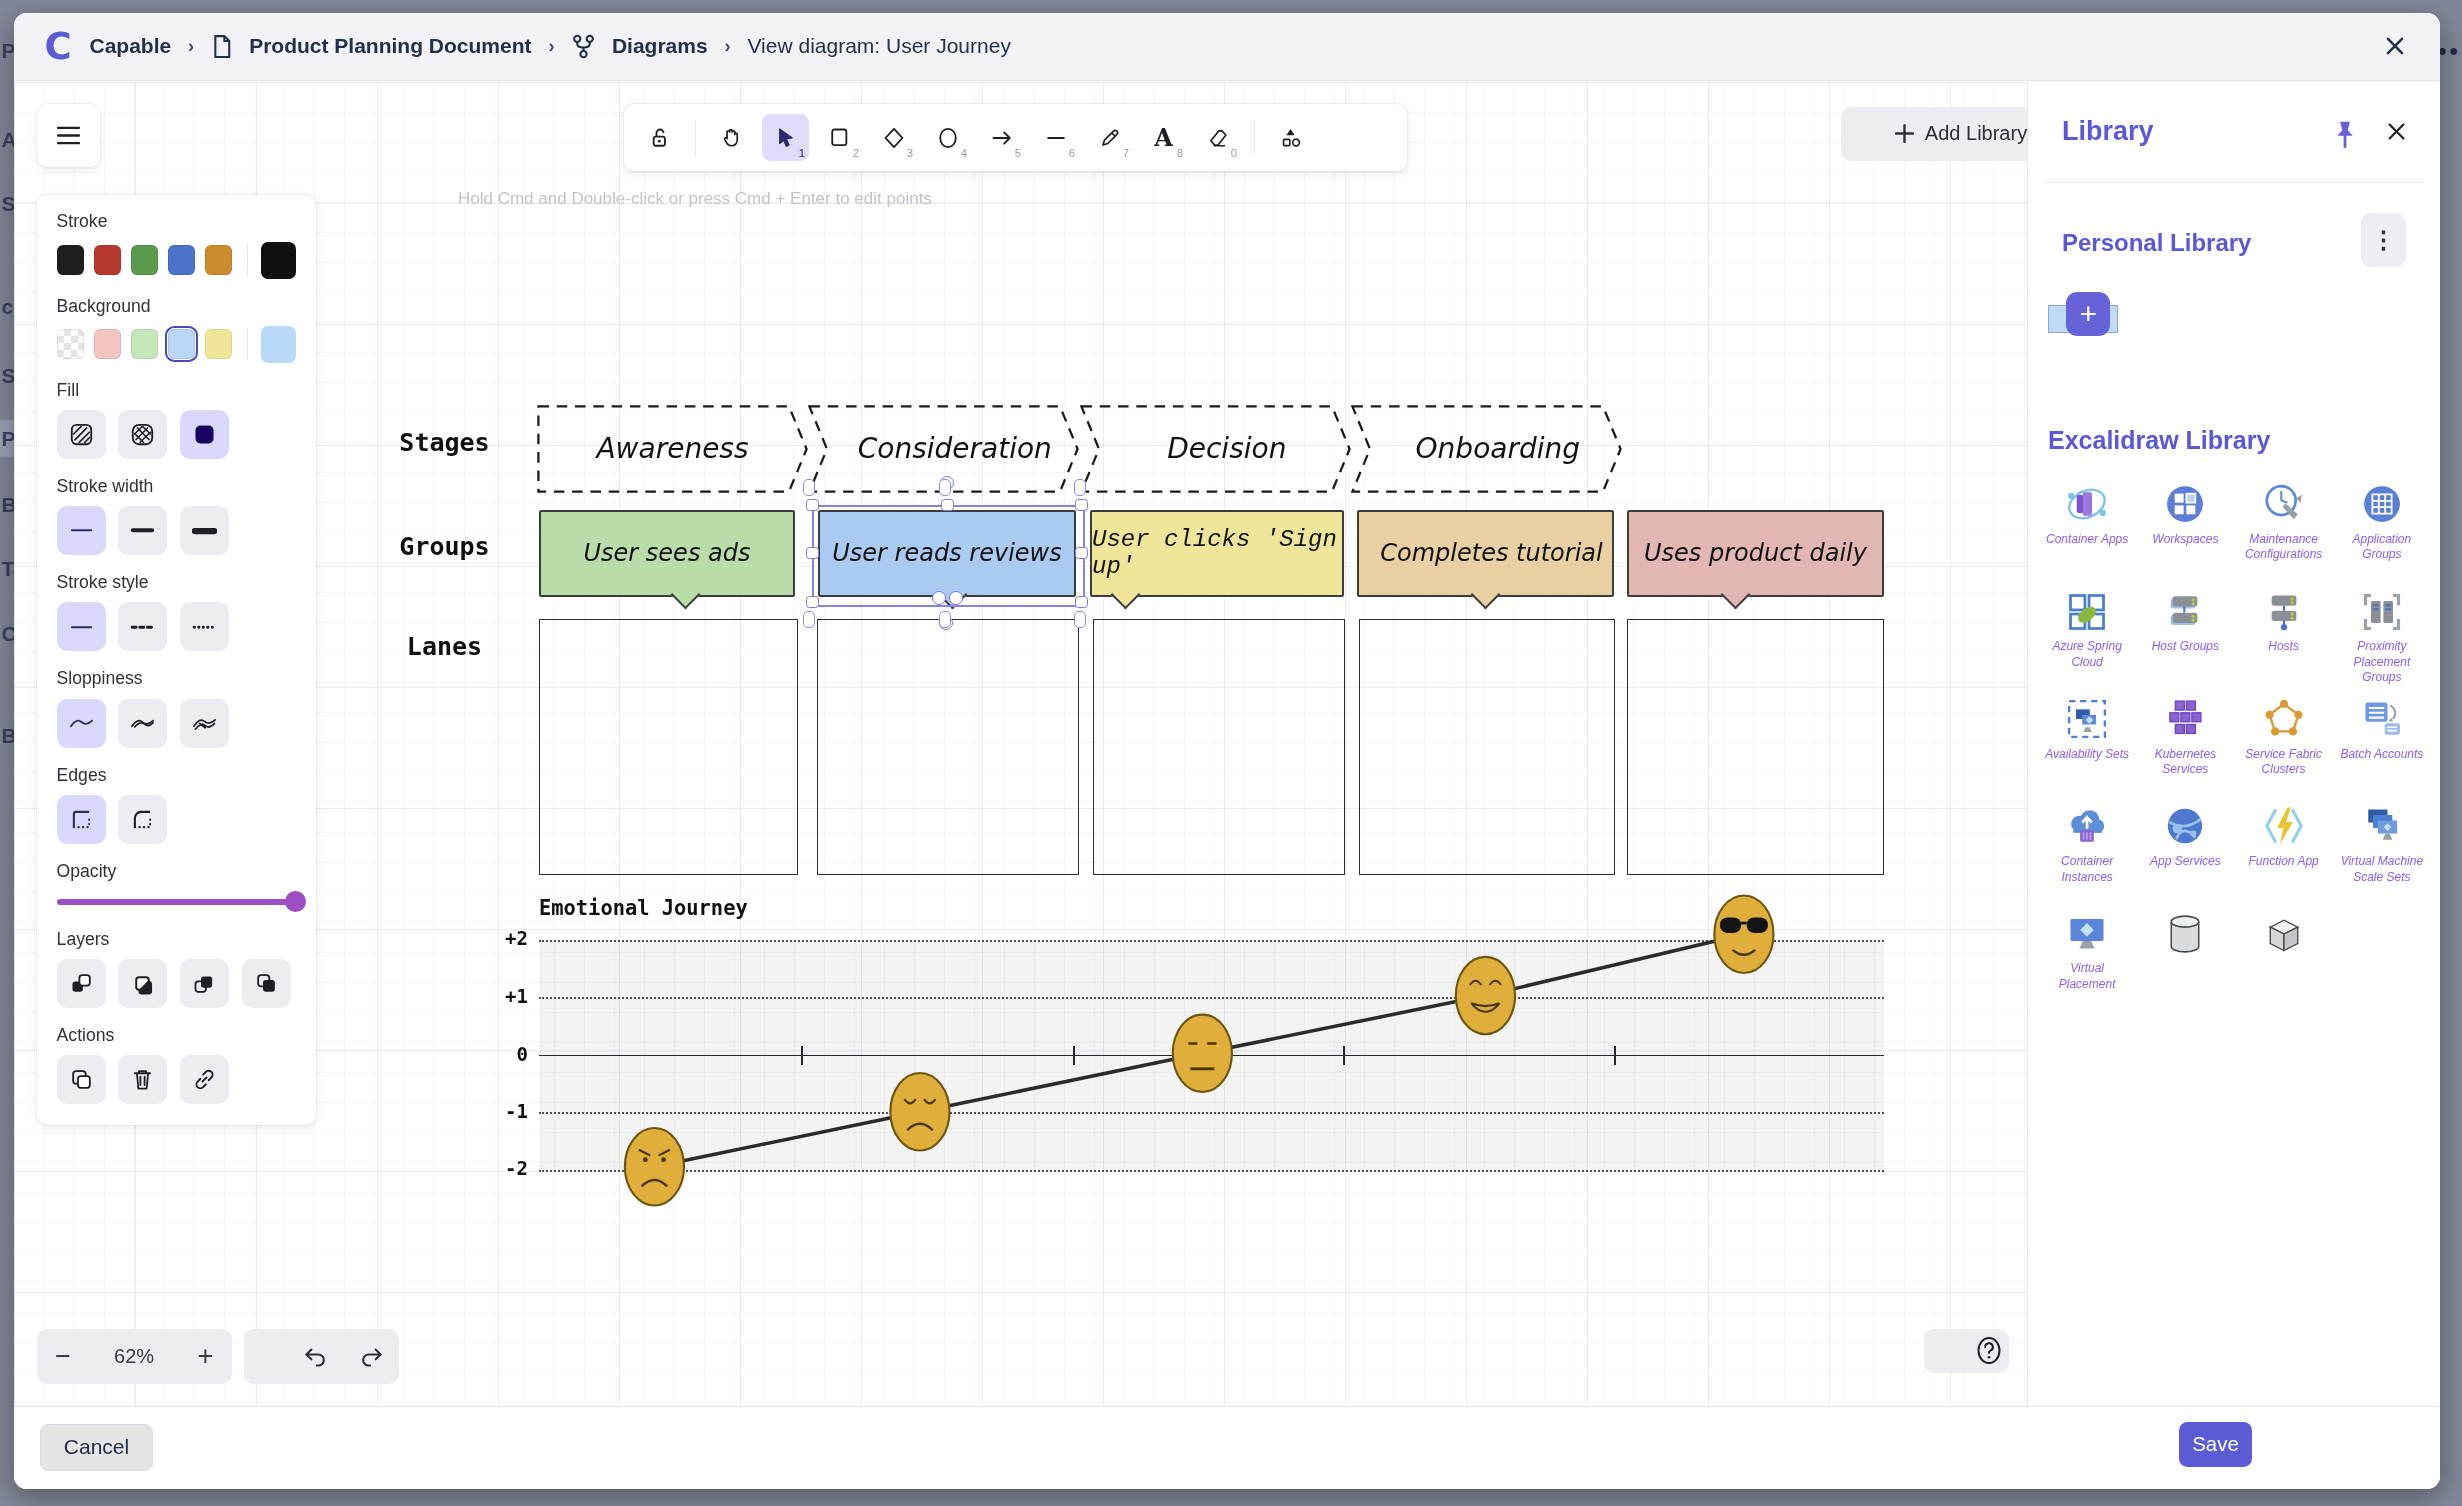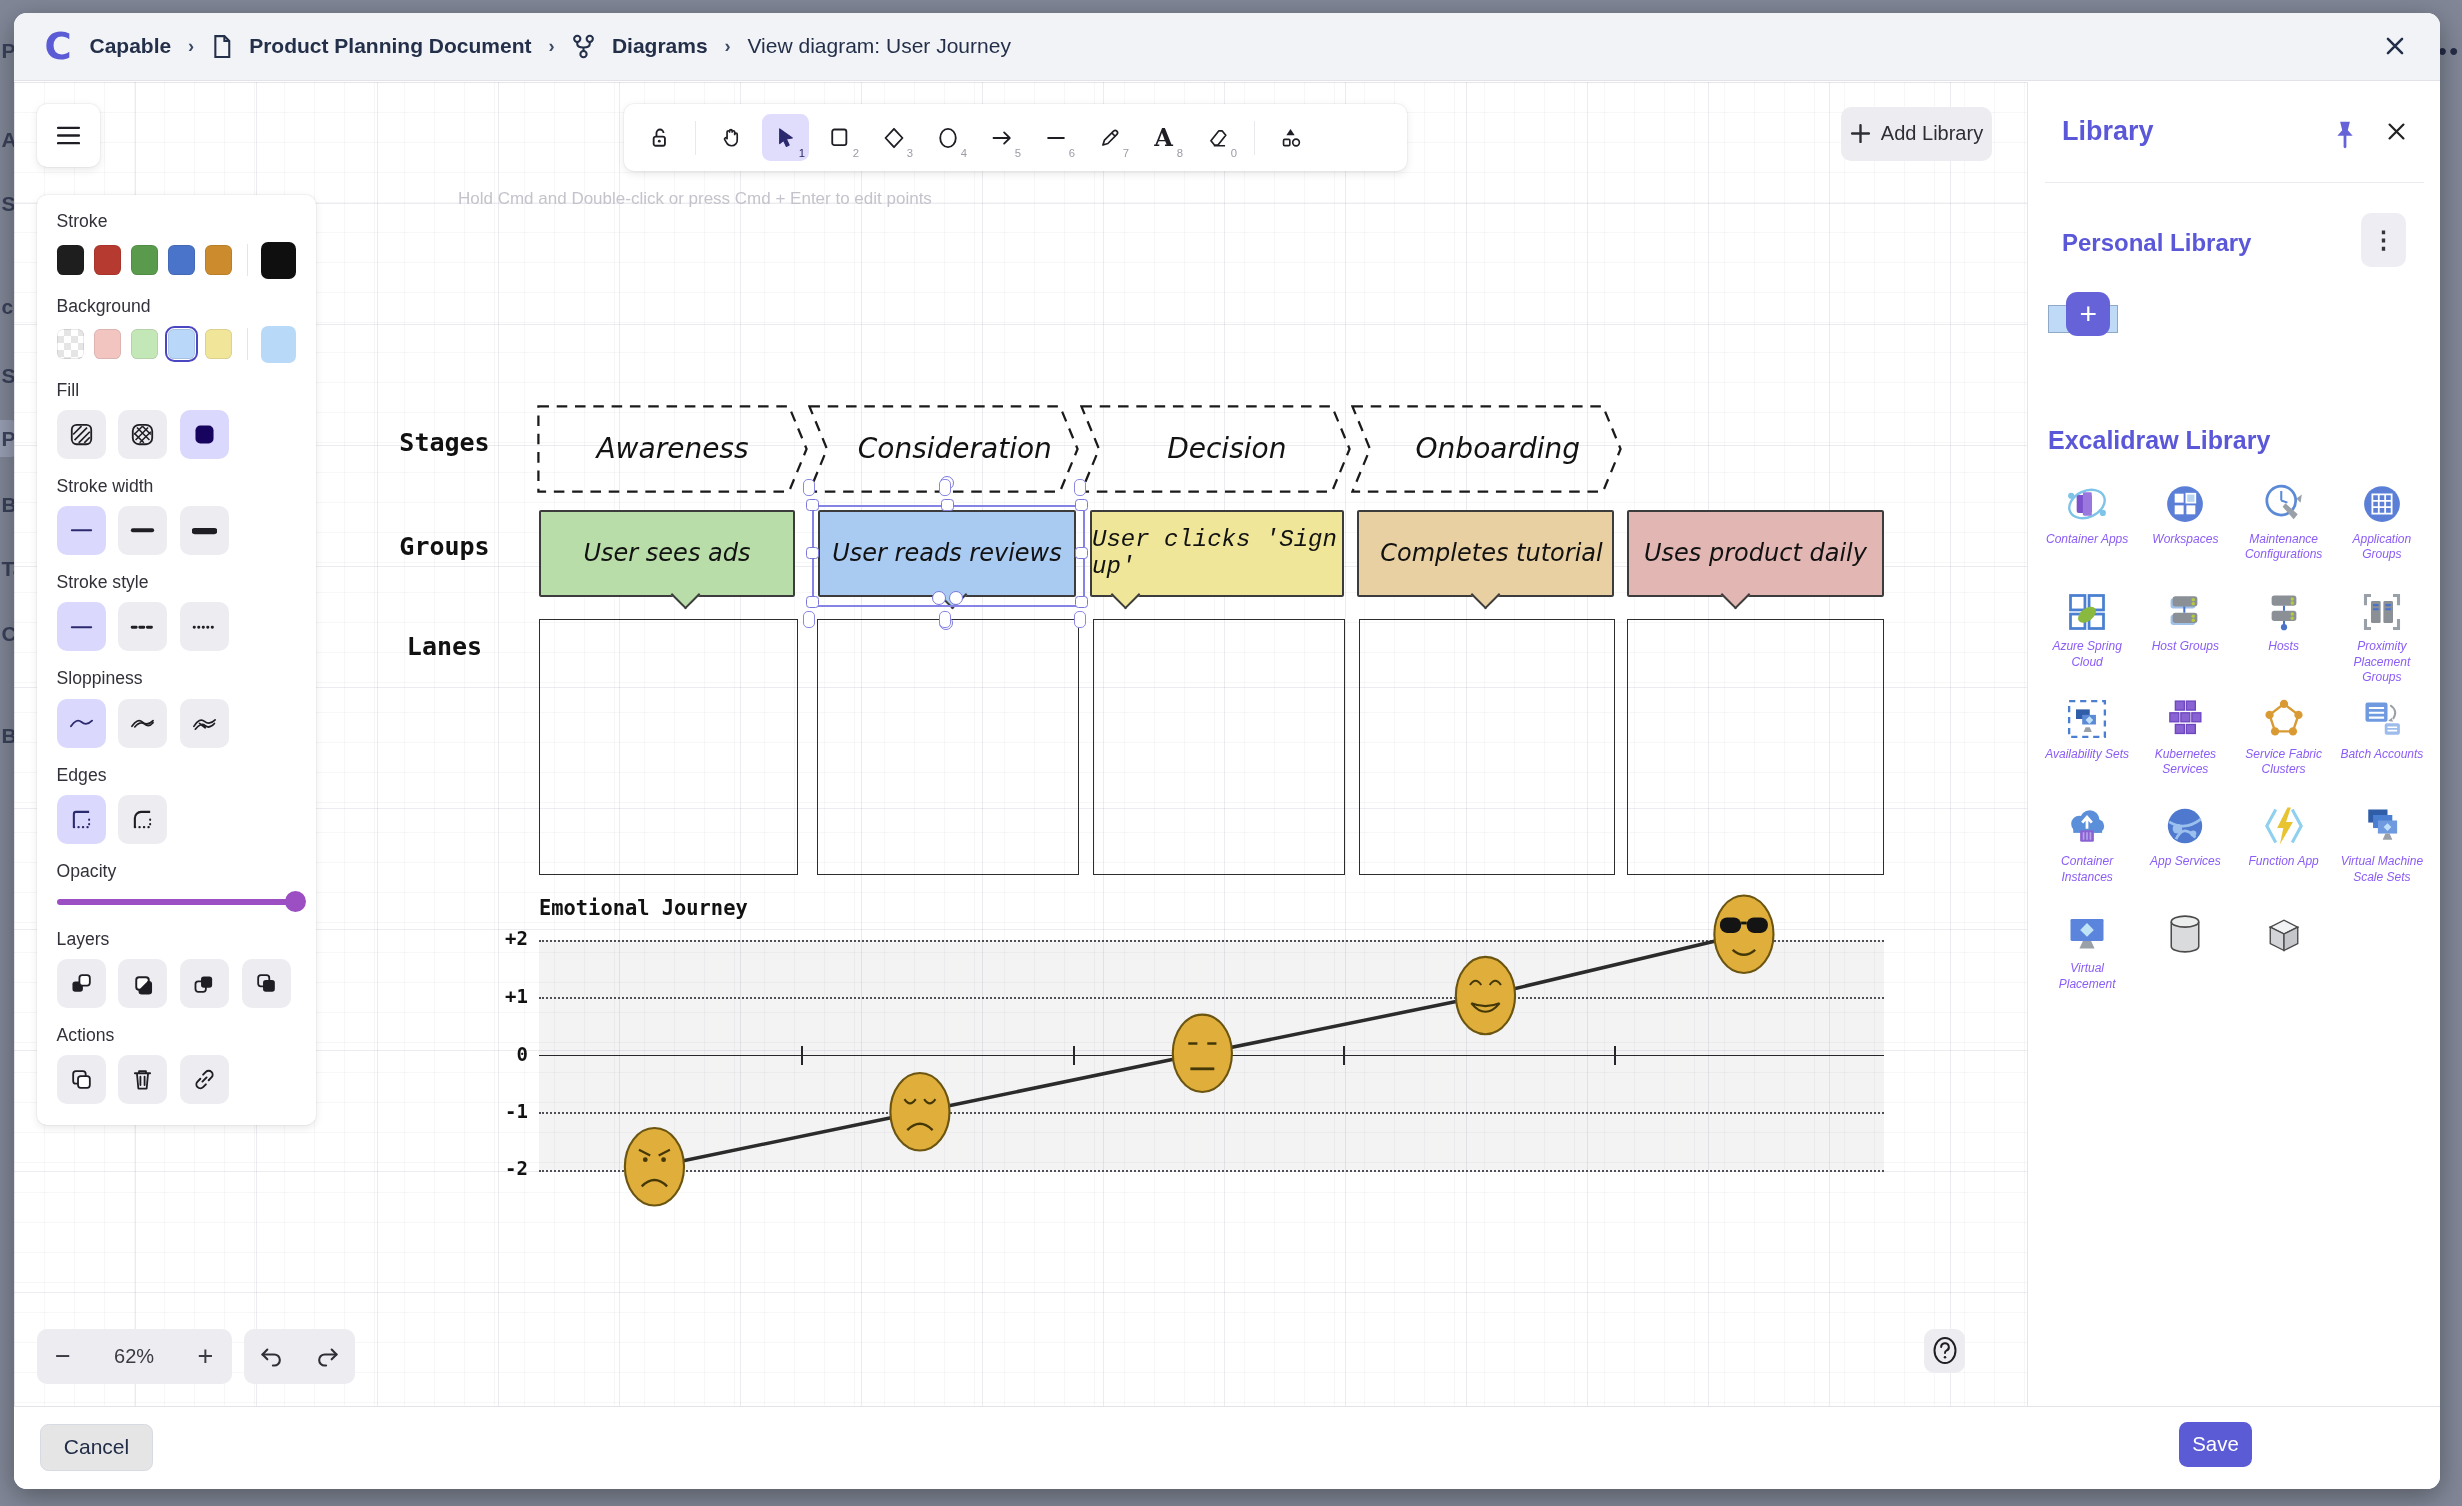--- a/index.html
+++ b/index.html
@@ -18,21 +18,21 @@
   .crumb-x{position:absolute;right:30px;top:18.3px;width:31px;height:31px;display:flex;align-items:center;justify-content:center;cursor:pointer;}
   
   .canvas{position:absolute;left:0;top:69px;width:2013px;height:1326px;background-color:#fff;
     background-image:
       linear-gradient(rgba(70,70,110,.10) 0.7px,transparent 0.7px),
       linear-gradient(90deg,rgba(70,70,110,.10) 0.7px,transparent 0.7px),
       linear-gradient(rgba(70,70,110,.045) 0.7px,transparent 0.7px),
       linear-gradient(90deg,rgba(70,70,110,.045) 0.7px,transparent 0.7px);
     background-size:121px 121px,121px 121px,30px 30px,30px 30px;}
   .island{position:absolute;background:#fff;border-radius:10px;box-shadow:0 0 0 0.7px rgba(50,50,80,.06),0 2.8px 8.5px rgba(0,0,0,.09);}
-  .grayisland{position:absolute;background:#ececf1;border-radius:10px;}
+  .grayisland{position:absolute;background:#ececf1;border-radius:10px;padding-left:44px;}
   
   .toolbar{left:610px;top:22.6px;width:783px;height:67px;display:flex;align-items:center;padding:0 11.3px;box-sizing:border-box;gap:7px;}
   .tool{position:relative;width:47px;height:47px;border-radius:8.5px;display:flex;align-items:center;justify-content:center;cursor:pointer;}
   .tool.sel{background:#dfdcfc;}
   .tool .ks{position:absolute;right:4.2px;bottom:2.1px;font-size:11.3px;color:#9b9ba6;}
   .tool.sel .ks{color:#2b2668;}
   .tdiv{width:0.7px;height:34px;background:#e8e8ee;margin:0 5.6px;}
   .hint{position:absolute;left:444px;top:107px;width:1057px;text-align:left;font-size:17px;color:#c3c3cb;}
   .addlib{left:1827px;top:25px;width:151px;height:54px;display:flex;align-items:center;justify-content:center;gap:10px;font-size:20px;color:#2e2e36;cursor:pointer;}
   .hamb{left:22.6px;top:22.6px;width:63px;height:63px;display:flex;align-items:center;justify-content:center;cursor:pointer;}

